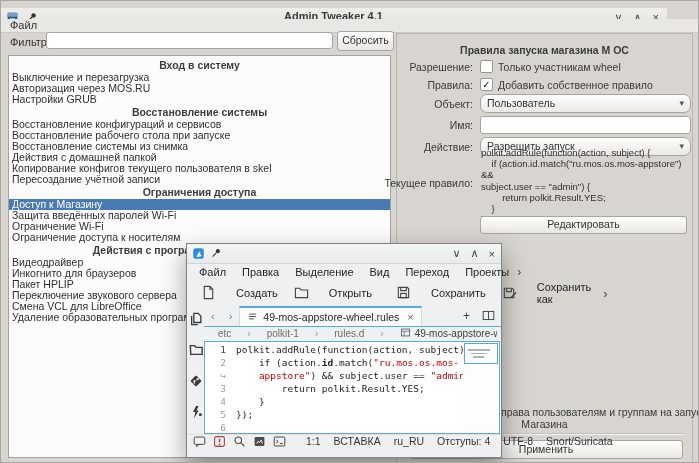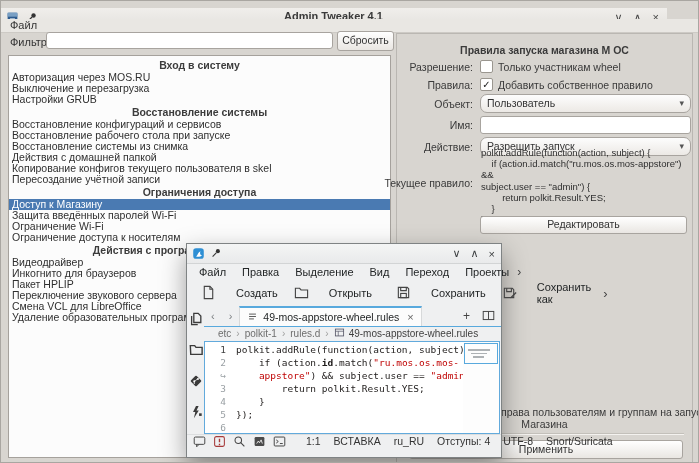--- a/index.html
+++ b/index.html
@@ -88,21 +88,21 @@
   .k-tab{height:18px;border-top:2px solid #58a9dd;background:#fcfcfc;display:flex;align-items:center;
     gap:5px;padding:0 7px;font-size:10.5px;color:#232627;border-right:1px solid #d7d9da;border-left:1px solid #d7d9da}
   .k-tab svg{width:11px;height:11px}
   .k-tab .x{color:#666;font-size:11px;margin-left:3px}
   .k-tab-spacer{flex:1}
   .k-tabplus{color:#444;font-size:12px;padding:0 6px;align-self:center}
   .k-split{padding:0 6px;align-self:center}
   .k-split svg{width:13px;height:13px}
 
   .k-breadcrumb{position:absolute;left:31px;top:83px;right:4px;height:13px;display:flex;align-items:center;
-    gap:5px;font-size:10px;color:#6e6e6e;white-space:nowrap;overflow:hidden}
+    gap:16px;font-size:10px;color:#6e6e6e;white-space:nowrap;overflow:hidden}
   .k-breadcrumb .sep{color:#a0a0a0}
   .k-breadcrumb .last{color:#3f3f3f;display:flex;align-items:center;gap:4px}
   .k-breadcrumb svg{width:11px;height:11px}
 
   .k-editor{position:absolute;left:17px;top:97px;width:294px;height:91px;background:#fff;
     border:1px solid #62aadc;display:flex;font-family:"DejaVu Sans Mono","DejaVu Sans",monospace;font-size:9.5px}
   .k-gutter{width:21px;text-align:right;padding:1px 4px 0 0;color:#9aa0a4;line-height:13px;flex:none}
   .k-gutter div:first-child{color:#3f3f3f}
   .k-code{flex:1;padding:1px 0 0 6px;line-height:13px;white-space:pre;overflow:hidden}
   .t-plain{color:#1f1c1b}
@@ -146,22 +146,22 @@
 <div class="mw-menubar">
   <span class="mw-menu-file">Файл</span>
 </div>
 
 <span class="flt-label">Фильтр:</span>
 <div class="flt-input"></div>
 <div class="btn flt-reset">Сбросить</div>
 
 <div class="list" id="tweaks-list">
     <div class="list-header">Вход в систему</div>
+    <div class="list-item">Выключение и перезагрузка</div>
     <div class="list-item">Авторизация через MOS.RU</div>
-    <div class="list-item">Выключение и перезагрузка</div>
     <div class="list-item">Настройки GRUB</div>
     <div class="list-header">Восстановление системы</div>
     <div class="list-item">Восстановление конфигураций и сервисов</div>
     <div class="list-item">Восстановление рабочего стола при запуске</div>
     <div class="list-item">Восстановление системы из снимка</div>
     <div class="list-item">Действия с домашней папкой</div>
     <div class="list-item">Копирование конфигов текущего пользователя в skel</div>
     <div class="list-item">Пересоздание учётной записи</div>
     <div class="list-header">Ограничения доступа</div>
     <div class="list-item sel">Доступ к Магазину</div>

